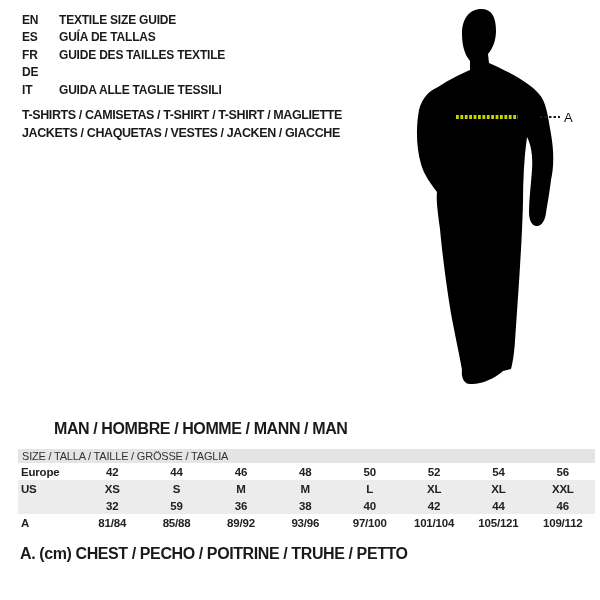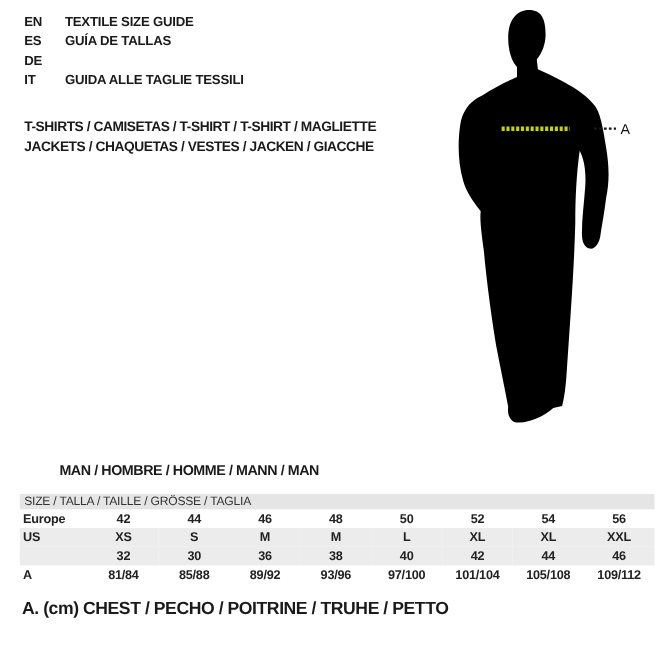--- a/index.html
+++ b/index.html
@@ -18,21 +18,21 @@
   .categories { position:absolute; left:22px; top:107px;
                 font-size:12.5px; font-weight:700; letter-spacing:-0.4px;
                 line-height:17.5px; white-space:nowrap; }
 
   
   .figure-svg { position:absolute; left:390px; top:0; }
   .measure-label { font-family:"Liberation Sans", sans-serif; font-size:13px; }
 
   
   .section-title { position:absolute; left:20px; top:420px;
-                   font-size:13px; font-weight:700; letter-spacing:-0.4px;padding-left:34px; }
+                   font-size:16px; font-weight:700; letter-spacing:-0.4px;padding-left:34px; }
 
   
   .size-table { position:absolute; left:18px; top:449px; width:577px;
                 border-collapse:collapse; table-layout:fixed;
                 font-size:11.5px; letter-spacing:-0.2px; color:#222; }
   .size-table th { background:#e5e5e5; font-weight:400; text-align:left;
                    height:14px; padding:0 0 0 4px; font-size:11px; color:#333; }
   .size-table td { text-align:center; height:17px; padding:0; font-weight:700; }
   .size-table td.lbl { text-align:left; padding-left:3px; }
   .size-table tr.stripe td { background:#ececec;margin-top:47px; }
@@ -47,20 +47,24 @@
 <div class="canvas">
 
   <div class="lang-list">
     <div class="lang-row">
       <span class="lang-code">EN</span>
       <span class="lang-label">TEXTILE SIZE GUIDE</span>
     </div>
     <div class="lang-row">
       <span class="lang-code">ES</span>
       <span class="lang-label">GUÍA DE TALLAS</span>
+    </div>
+    <div class="lang-row">
+      <span class="lang-code">FR</span>
+      <span class="lang-label">GUIDE DES TAILLES TEXTILE</span>
     </div>
     <div class="lang-row">
       <span class="lang-code">DE</span>
     </div>
     <div class="lang-row">
       <span class="lang-code">IT</span>
       <span class="lang-label">GUIDA ALLE TAGLIE TESSILI</span>
     </div>
   </div>
 
@@ -141,37 +145,37 @@
         <td>M</td>
         <td>M</td>
         <td>L</td>
         <td>XL</td>
         <td>XL</td>
         <td>XXL</td>
       </tr>
       <tr class="stripe">
         <td class="lbl"></td>
         <td>32</td>
-        <td>30</td>
+        <td>59</td>
         <td>36</td>
         <td>38</td>
         <td>40</td>
         <td>42</td>
         <td>44</td>
         <td>46</td>
       </tr>
       <tr>
         <td class="lbl">A</td>
         <td>81/84</td>
         <td>85/88</td>
         <td>89/92</td>
         <td>93/96</td>
         <td>97/100</td>
         <td>101/104</td>
-        <td>105/108</td>
+        <td>105/121</td>
         <td>109/112</td>
       </tr>
     </tbody>
   </table>
 
   <div class="footnote">A. (cm) CHEST / PECHO / POITRINE / TRUHE / PETTO</div>
 
 </div>
 
 </body></html>

